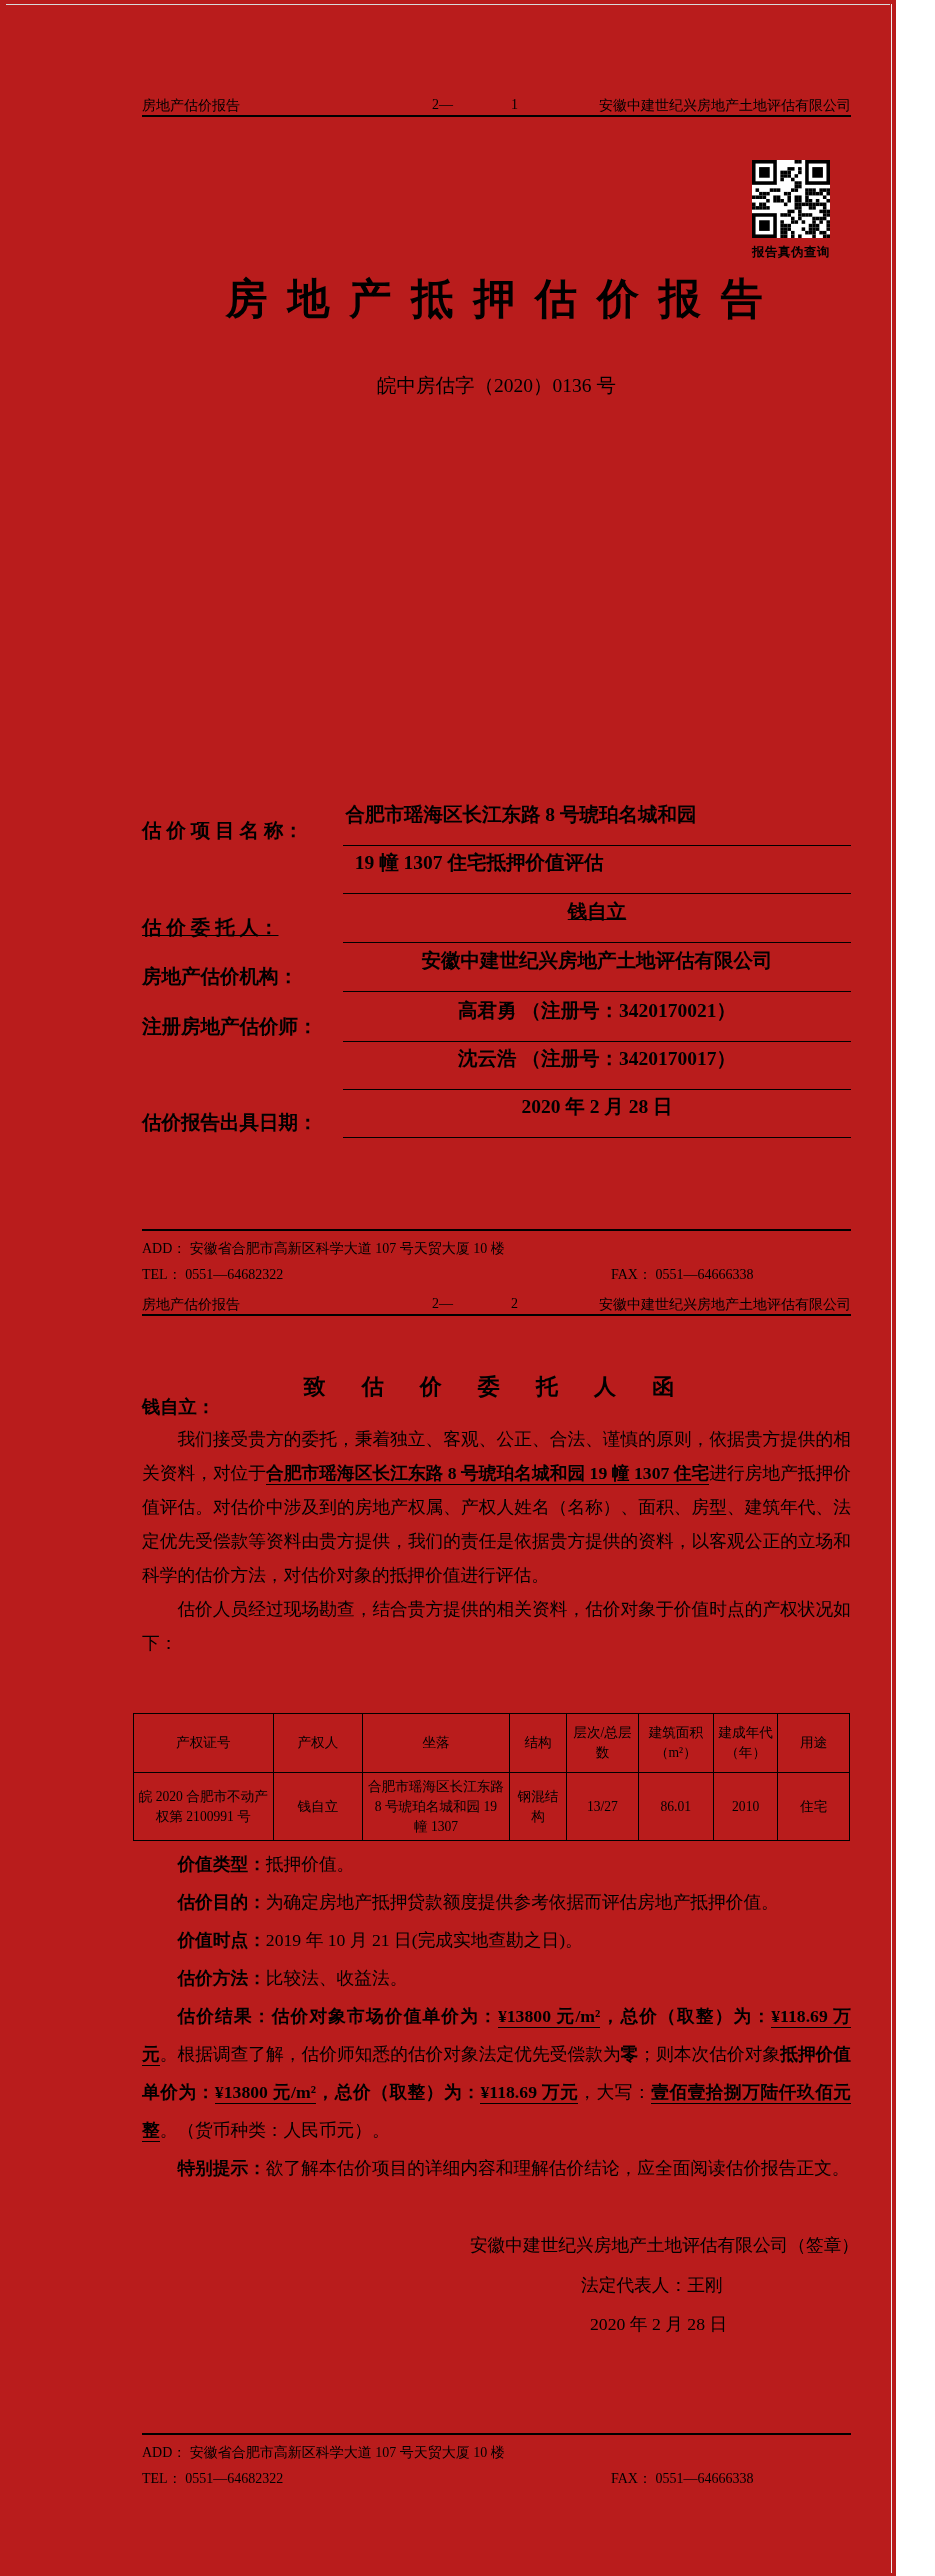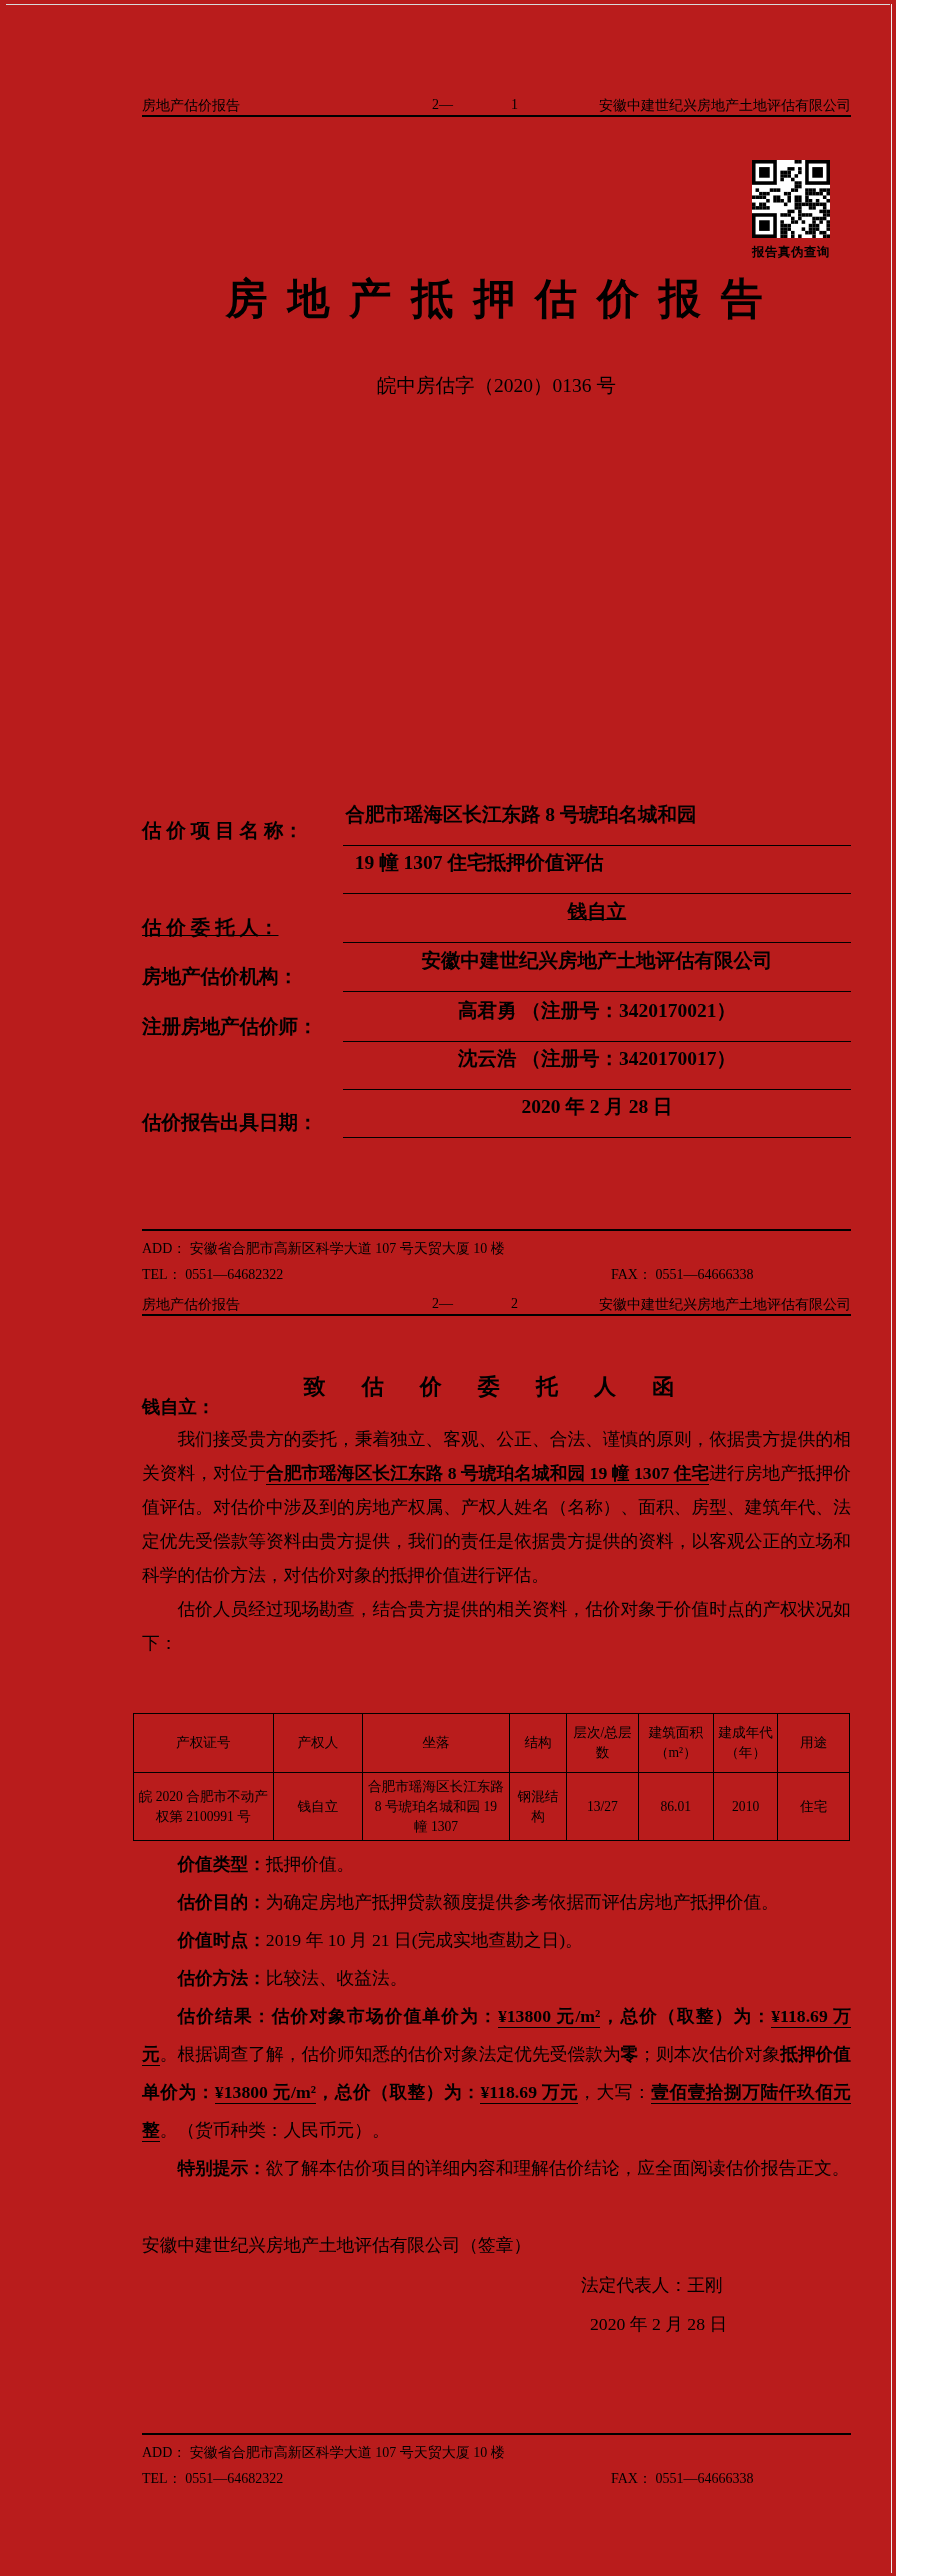--- a/index.html
+++ b/index.html
@@ -52,21 +52,21 @@
 
   
   .ptable{position:absolute;left:133px;top:1713px;width:717px;border-collapse:collapse;
           font-size:13.6px;line-height:20px;table-layout:fixed;}
   .ptable th,.ptable td{border:1.2px solid #000;text-align:center;vertical-align:middle;
           font-weight:normal;padding:2.4px 3.5px;word-break:break-all;}
   .ptable tr.hdr-row{height:59px;}
   .ptable tr.data-row{height:68px;}
 
   
-  .sig-company{position:absolute;left:142px;width:717px;top:2233px;font-size:17.7px;text-align:left;white-space:nowrap;}
+  .sig-company{position:absolute;left:142px;width:717px;top:2233px;font-size:17.7px;text-align:right;white-space:nowrap;}
   .sig-rep{position:absolute;left:581px;top:2273px;font-size:17.7px;white-space:nowrap;}
   .sig-date{position:absolute;left:590px;top:2312px;font-size:17.7px;white-space:nowrap;}
 </style>
 </head>
 <body>
 
 <div class="page">
   <div class="scan-edge-top"></div>
   <div class="scan-edge-right"></div>
 

